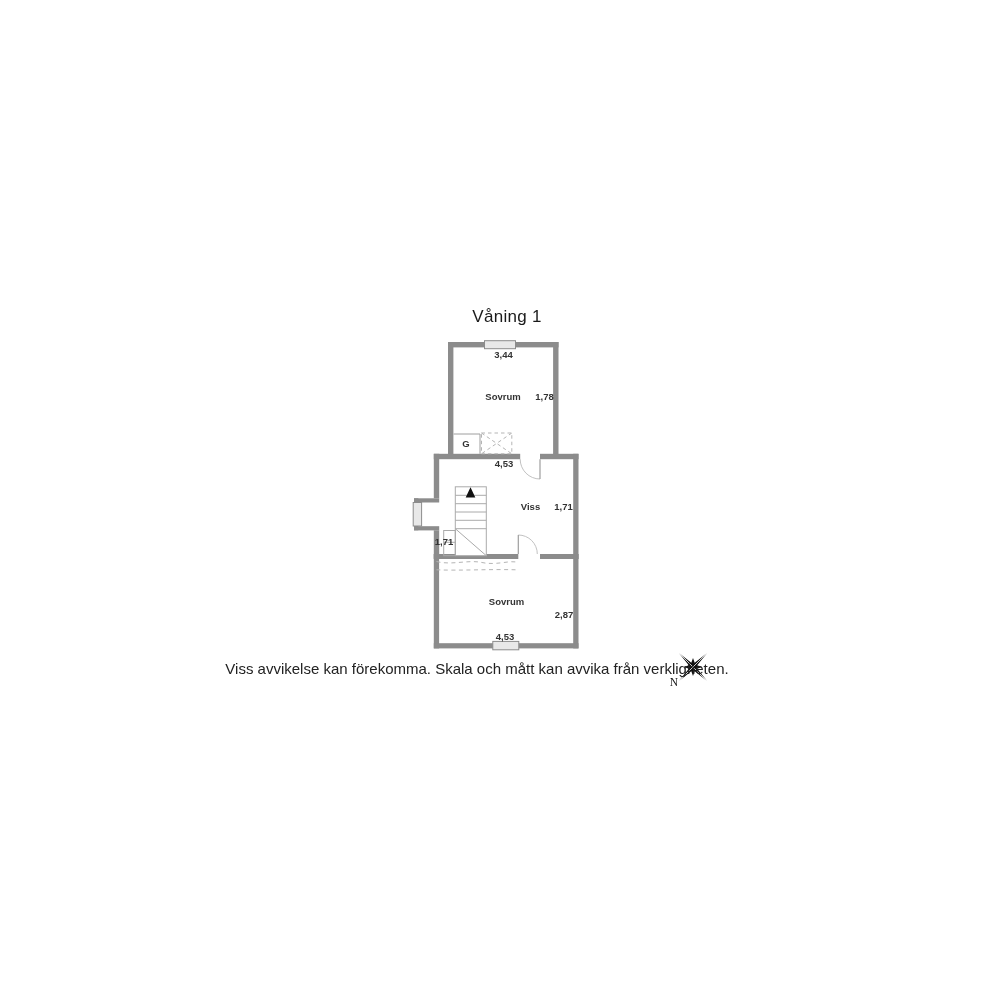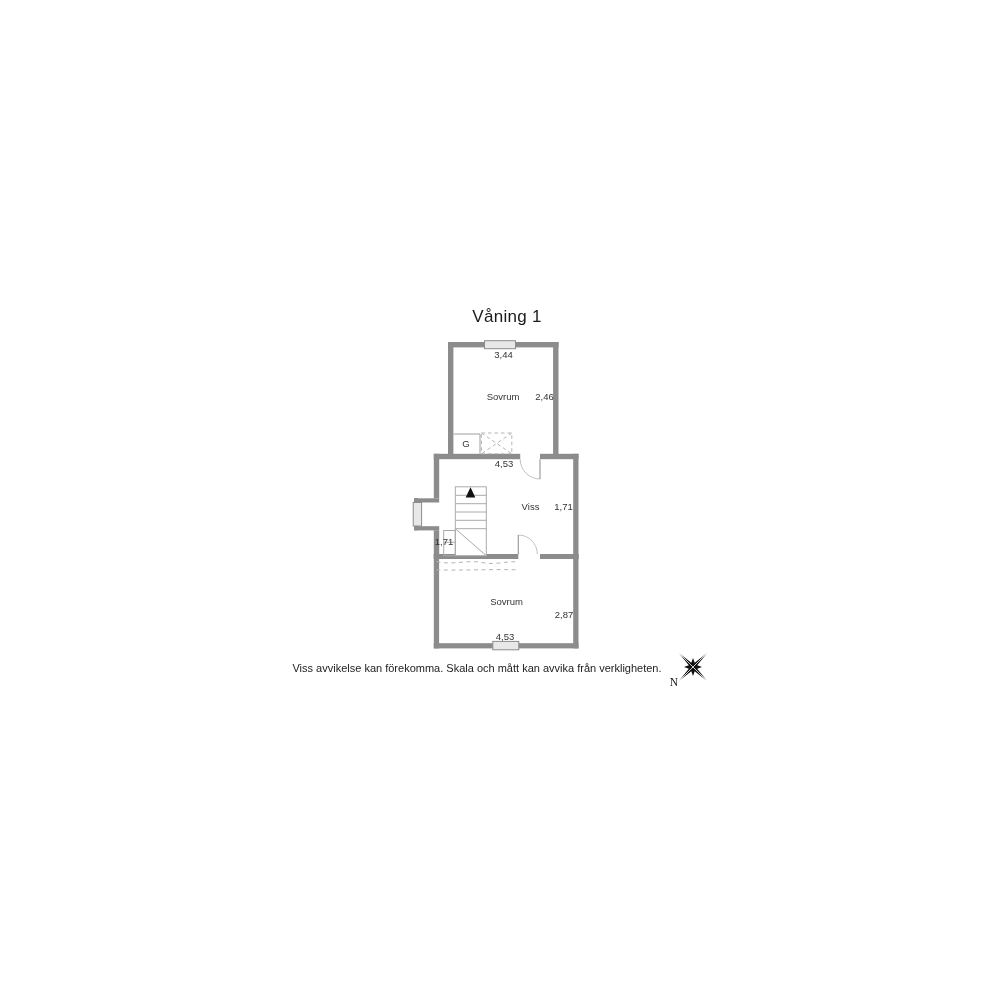--- a/index.html
+++ b/index.html
@@ -23,38 +23,39 @@
     height: 992px;
   }
   .lbl {
     position: absolute;
     transform: translate(-50%, -50%);
     white-space: nowrap;
     color: #333333;
     font-size: 9.5px;
     line-height: 1;
     z-index: 5;
+    font-weight: bold;
   }
   .page-title {
     position: absolute;
     left: 507px;
     top: 317px;
     transform: translate(-50%, -50%);
     font-size: 17px;
     color: #1a1a1a;
     letter-spacing: 0.3px;
     white-space: nowrap;
     z-index: 5;
   }
   .disclaimer {
     position: absolute;
     left: 477px;
     top: 668px;
     transform: translate(-50%, -50%);
-    font-size: 11px;
+    font-size: 15px;
     color: #222222;
     white-space: nowrap;
     z-index: 5;
   }
   .north-label {
     position: absolute;
     left: 674px;
     top: 682px;
     transform: translate(-50%, -50%);
     font-family: "Liberation Serif", serif;
@@ -152,21 +153,21 @@
         <line x1="693" y1="667" x2="678.9" y2="652.9"></line>
         <line x1="693" y1="667" x2="707.1" y2="652.9"></line>
       </g>
     </g>
   </svg>
 
   <div class="page-title">Våning 1</div>
 
   <div class="lbl" style="left:503.5px; top:354.5px;">3,44</div>
   <div class="lbl" style="left:503px; top:396.5px;">Sovrum</div>
-  <div class="lbl" style="left:544.5px; top:396.5px;">2,46</div>
+  <div class="lbl" style="left:544.5px; top:396.5px;">1,78</div>
   <div class="lbl" style="left:466px; top:444px;">G</div>
 
   <div class="lbl" style="left:504px; top:463.5px;">4,53</div>
   <div class="lbl" style="left:530.5px; top:507px;">Viss</div>
   <div class="lbl" style="left:563.5px; top:507px;">1,71</div>
   <div class="lbl" style="left:444px; top:542px;">1,71</div>
 
   <div class="lbl" style="left:506.5px; top:601.5px;">Sovrum</div>
   <div class="lbl" style="left:564px; top:601.5px;margin-top:13px;">2,87</div>
   <div class="lbl" style="left:505px; top:637px;">4,53</div>

